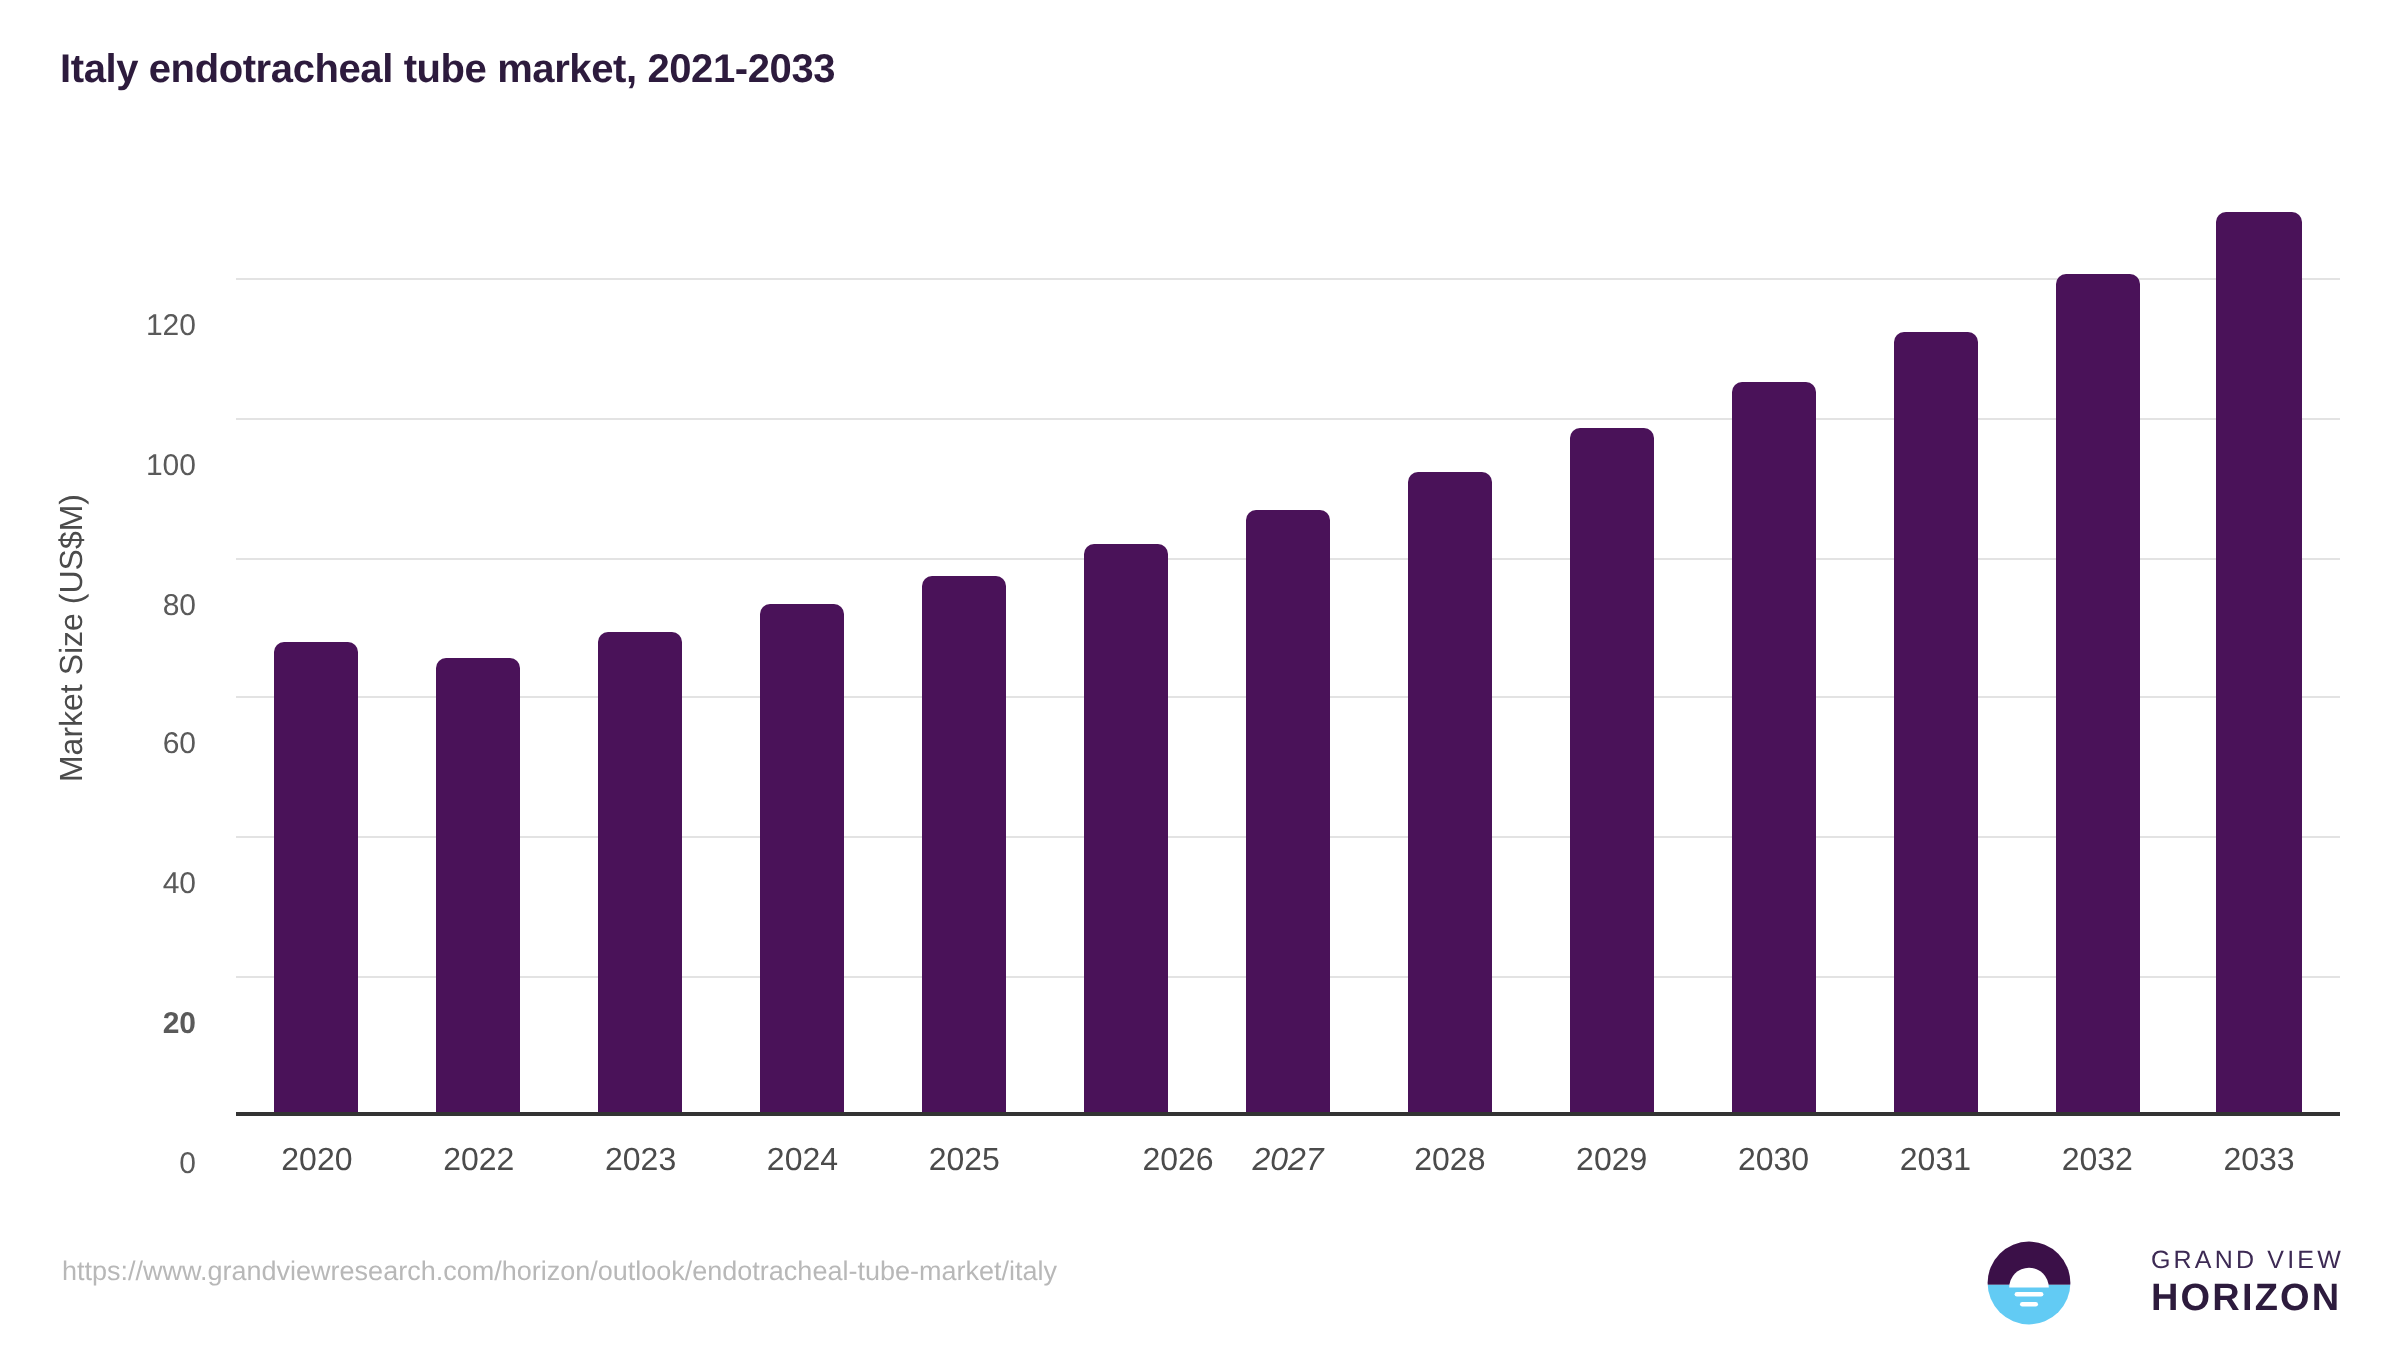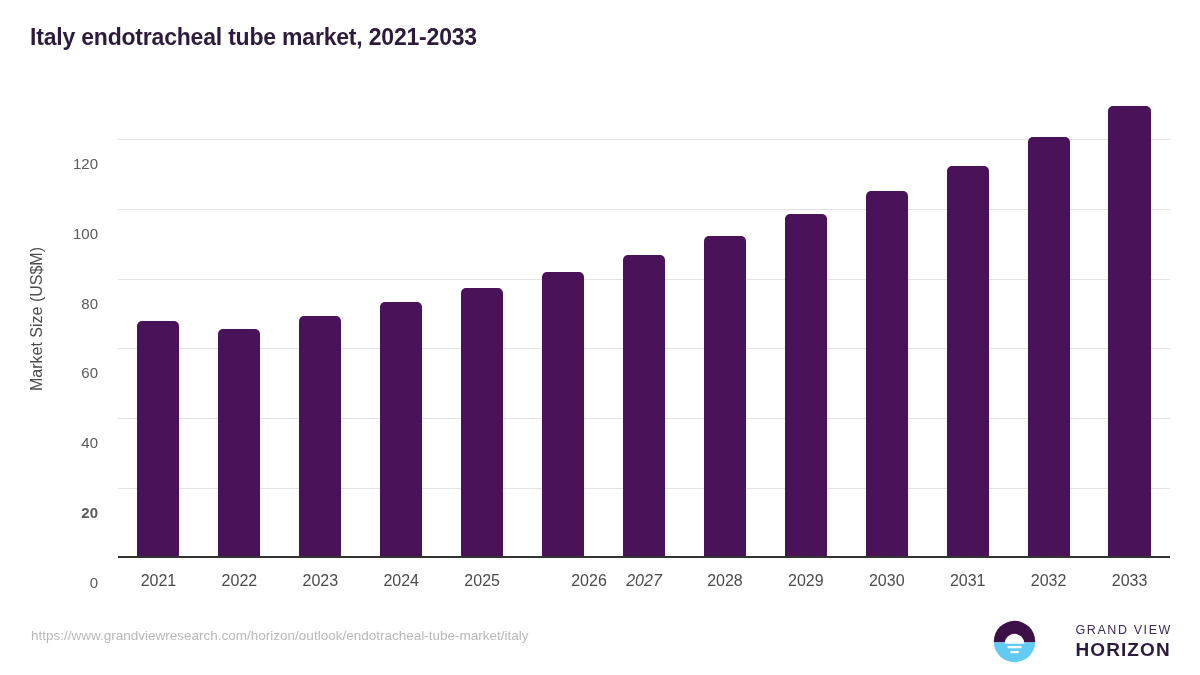--- a/index.html
+++ b/index.html
@@ -18,21 +18,21 @@
     width: 1200px;
     height: 675px;
     background: #ffffff;
     box-sizing: border-box;
   }
   
   #chart-title {
     position: absolute;
     left: 30px;
     top: 24px;
-    font-size: 23px;
+    font-size: 20px;
     font-weight: bold;
     color: #2d1b3d;
     letter-spacing: -0.2px;
     white-space: nowrap;
   }
   
   #plot-wrap {
     position: absolute;
     left: 0;
     top: 0;
@@ -181,21 +181,21 @@
           <div class="bar" title="2027: 86.7" style="left: 504.96px; width: 42.08px; height: 302.803px; background: rgb(74, 18, 89);"></div>
           <div class="bar" title="2028: 92.3" style="left: 585.883px; width: 42.08px; height: 322.361px; background: rgb(74, 18, 89);"></div>
           <div class="bar" title="2029: 98.4" style="left: 666.806px; width: 42.08px; height: 343.666px; background: rgb(74, 18, 89);"></div>
           <div class="bar" title="2030: 105" style="left: 747.729px; width: 42.08px; height: 366.716px; background: rgb(74, 18, 89);"></div>
           <div class="bar" title="2031: 112.3" style="left: 828.652px; width: 42.08px; height: 392.212px; background: rgb(74, 18, 89);"></div>
           <div class="bar" title="2032: 120.5" style="left: 909.575px; width: 42.08px; height: 420.851px; background: rgb(74, 18, 89);"></div>
           <div class="bar" title="2033: 129.3" style="left: 990.498px; width: 42.08px; height: 451.585px; background: rgb(74, 18, 89);"></div>
         </div>
       <div id="axis-line"></div>
       <div id="x-ticks">
-          <div class="x-tick-label" style="left: 40.4615px;">2021</div>
+          <div class="x-tick-label" style="left: 40.4615px;">2020</div>
           <div class="x-tick-label" style="left: 121.385px;">2022</div>
           <div class="x-tick-label" style="left: 202.308px;">2023</div>
           <div class="x-tick-label" style="left: 283.231px;">2024</div>
           <div class="x-tick-label" style="left: 364.154px;">2025</div>
           <div class="x-tick-label" style="left: 471px;">2026</div>
           <div class="x-tick-label" style="left: 526px; font-style: italic;">2027</div>
           <div class="x-tick-label" style="left: 606.923px;">2028</div>
           <div class="x-tick-label" style="left: 687.846px;">2029</div>
           <div class="x-tick-label" style="left: 768.769px;">2030</div>
           <div class="x-tick-label" style="left: 849.692px;">2031</div>

